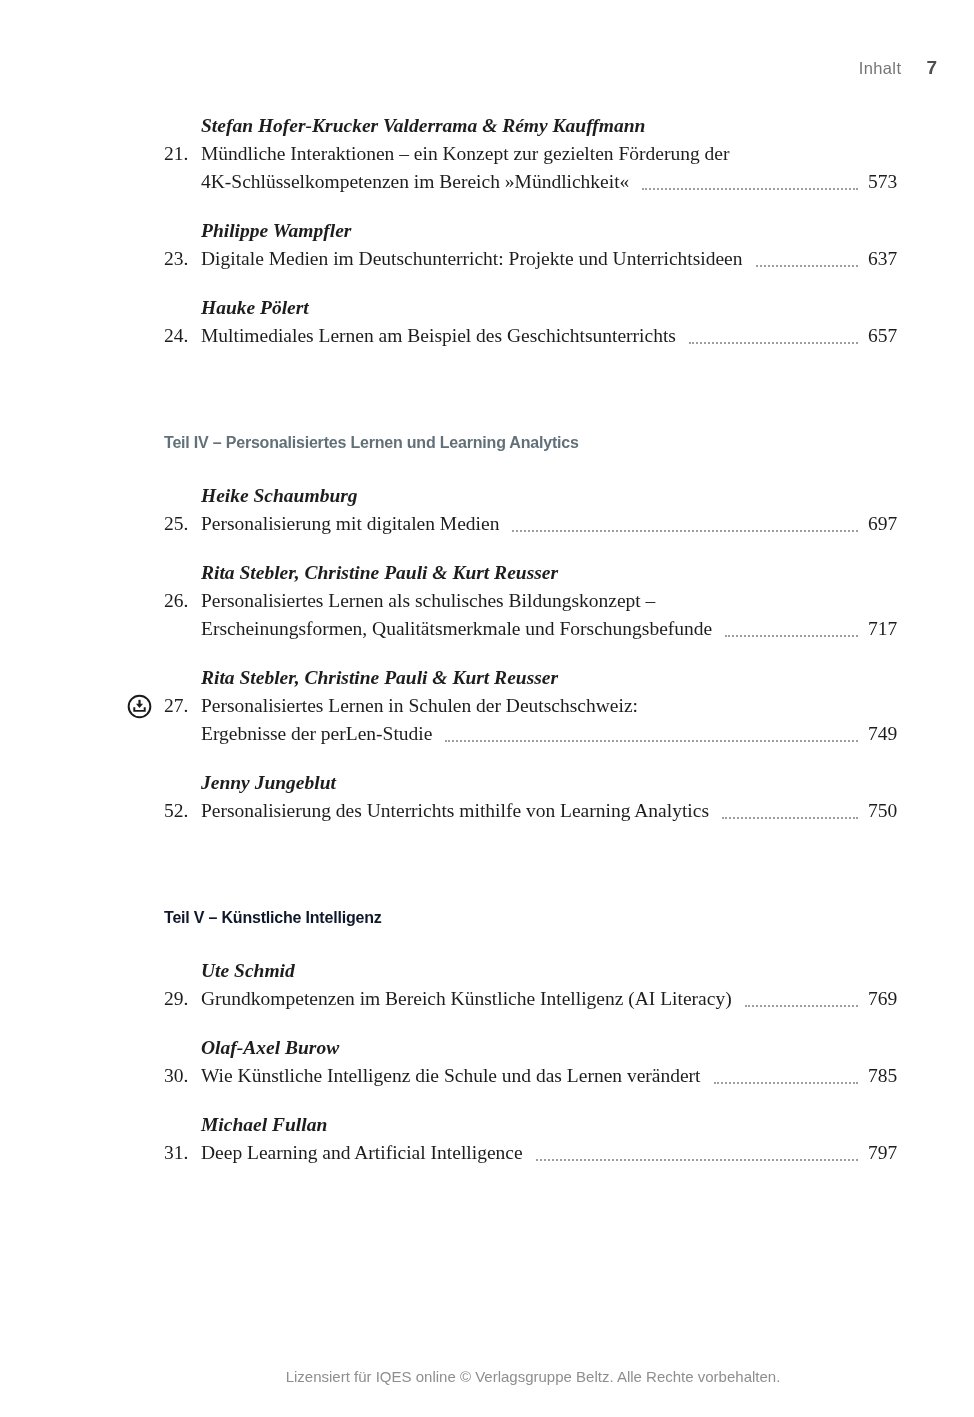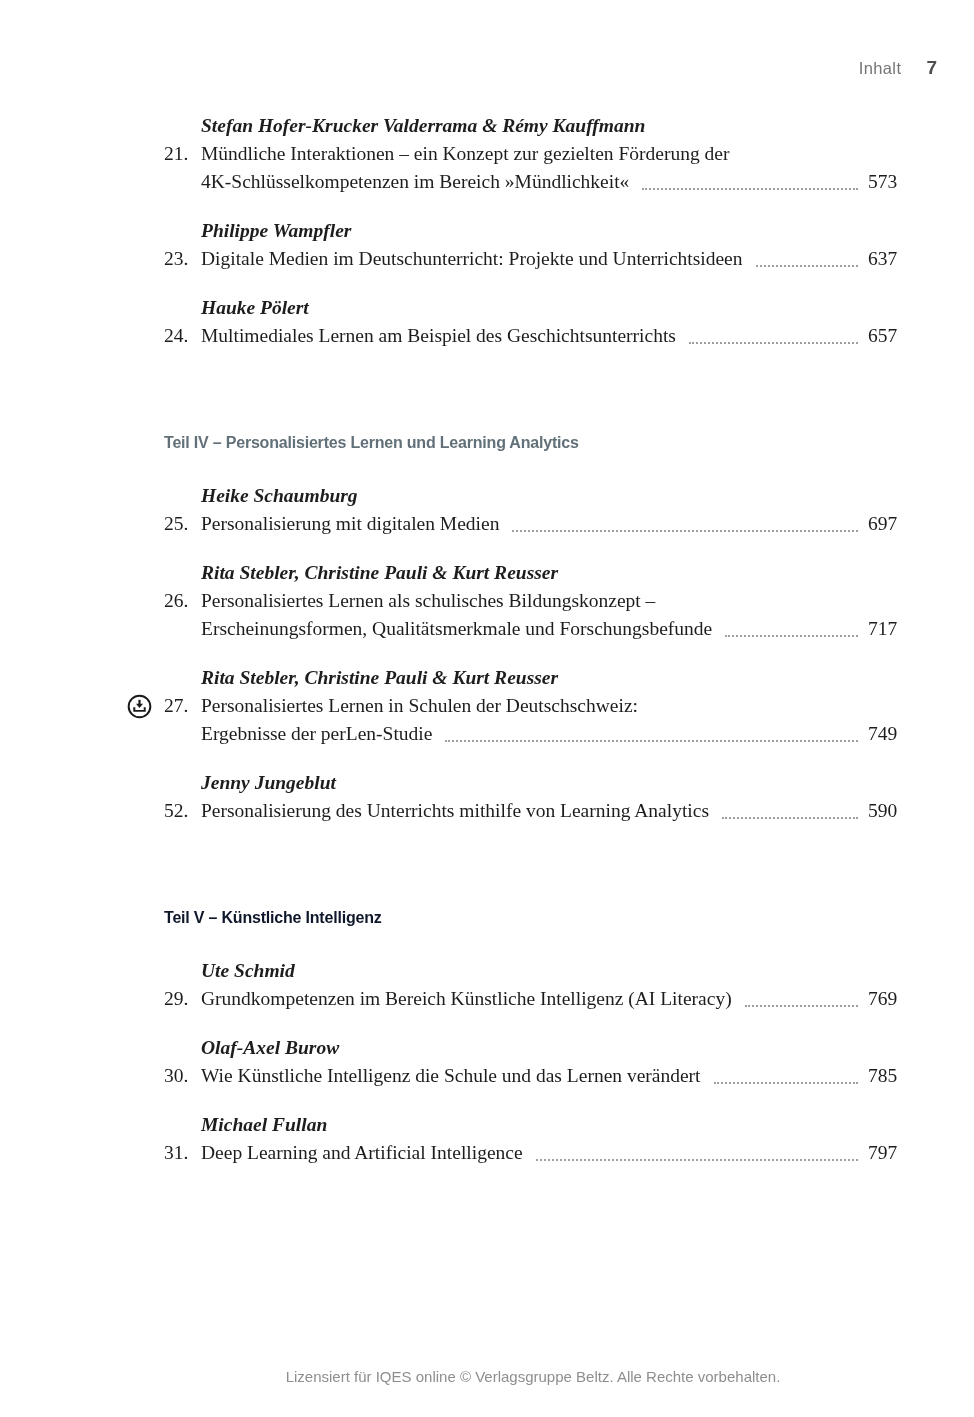--- a/index.html
+++ b/index.html
@@ -195,21 +195,21 @@
     <div class="entry">
       <div class="row">
           <span class="num"></span>
           <span class="author">Jenny Jungeblut</span>
         </div>
       <div class="row">
           <span class="num">52.</span>
           <span class="line">
             <span class="t">Personalisierung des Unterrichts mithilfe von Learning Analytics</span>
             <span class="leader"></span>
-            <span class="page-num">590</span>
+            <span class="page-num">750</span>
           </span>
         </div>
     </div>
 
     <h2 class="section-heading" style="color: #0f172a;">Teil V – Künstliche Intelligenz</h2>
 
     <div class="entry">
       <div class="row">
           <span class="num"></span>
           <span class="author">Ute Schmid</span>

